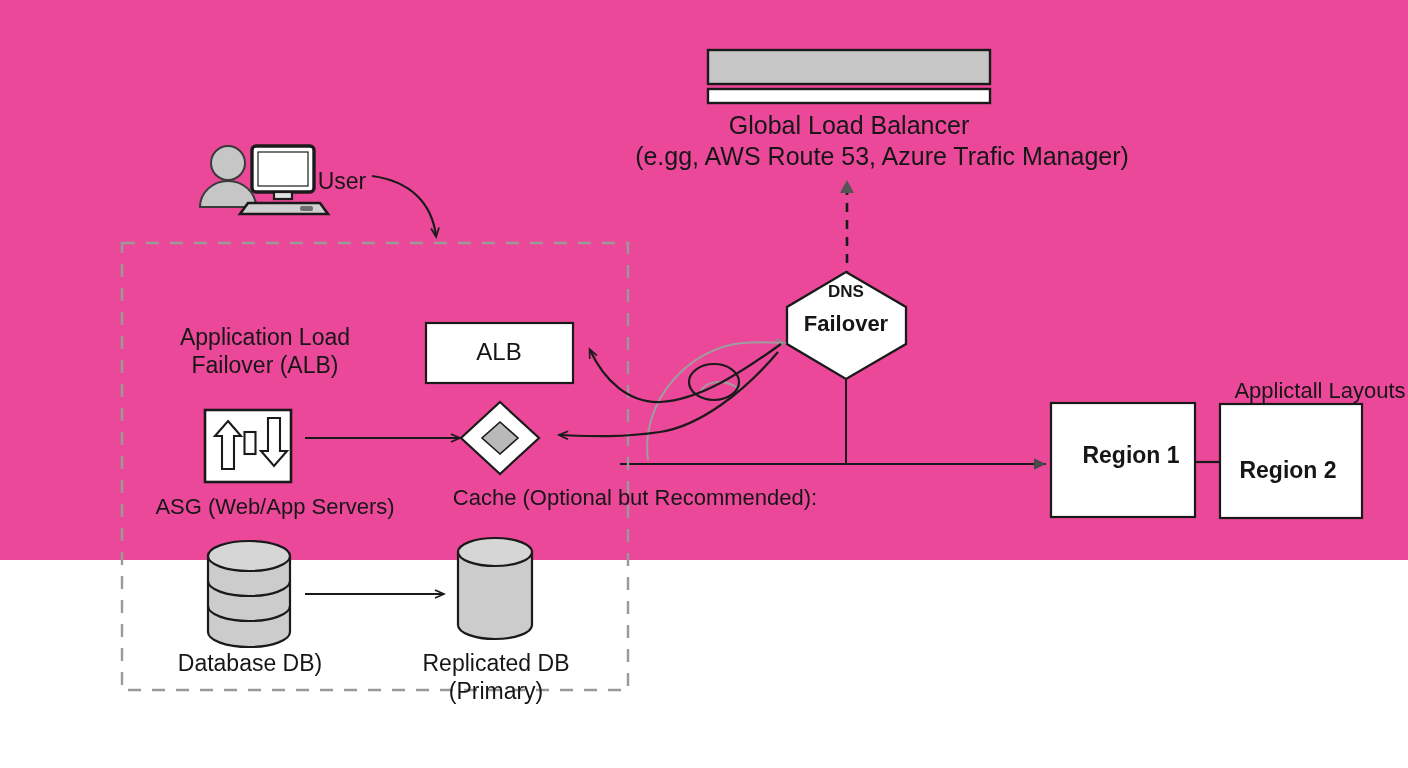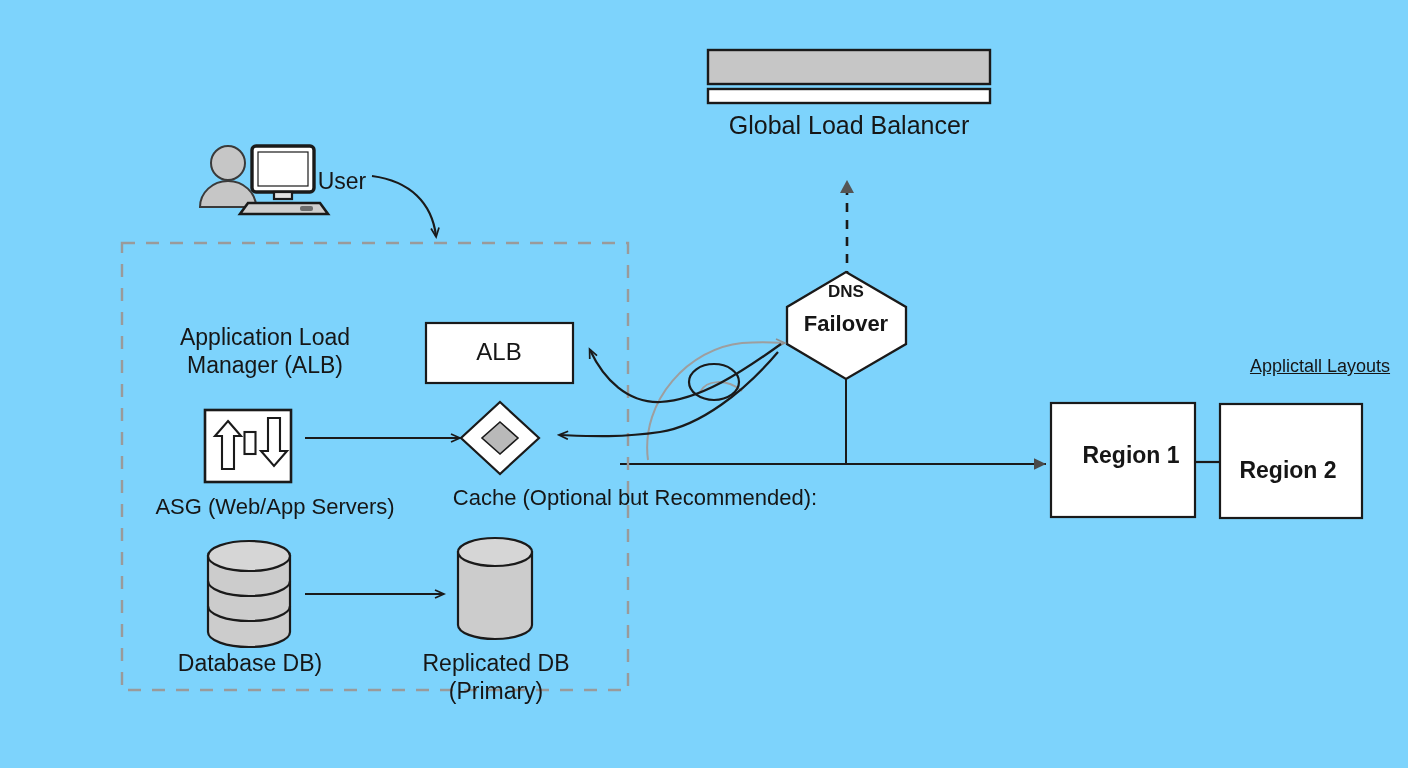--- a/index.html
+++ b/index.html
@@ -10,22 +10,22 @@
   body {
     width: 1408px;
     height: 768px;
     font-family: "Liberation Sans", sans-serif;
     color: #1a1a1a;
     overflow: hidden;
   }
   #canvas {
     position: relative;
     width: 1408px;
-    height: 768px;
-    background: #7dd3fc;
+    height: 560px;
+    background: #ec4899;
   }
   #art {
     position: absolute;
     left: 0;
     top: 0;
     width: 1408px;
     height: 768px;
   }
   .lbl {
     position: absolute;
@@ -44,21 +44,21 @@
   .alb-label   { left: 265px; top: 324px; font-size: 23px; }
   .alb-box-text{ left: 499px; top: 338px; font-size: 24px; }
   .asg-label   { left: 275px; top: 494px; font-size: 22px; }
   .cache-label { left: 635px; top: 485px; font-size: 22px; }
   .db-label    { left: 250px; top: 650px; font-size: 23px; }
   .rdb-label   { left: 496px; top: 650px; font-size: 23px; }
   .user-label  { left: 342px; top: 168px; font-size: 23px; }
   .dns-text    { left: 846px; top: 282px; font-size: 17px; }
   .r1-text     { left: 1131px; top: 442px; font-size: 23px; }
   .r2-text     { left: 1288px; top: 442px; font-size: 23px; margin-top: 15px; }
-  .apps-label  { left: 1320px; top: 356px; font-size: 18px; text-decoration: underline; }
+  .apps-label  { left: 1320px; top: 378px; font-size: 22px; }
 </style>
 </head>
 <body>
 
 <div id="canvas">
 
   <svg id="art" viewBox="0 0 1408 768" xmlns="http://www.w3.org/2000/svg">
     <defs>
       <marker id="arrowOpen" markerWidth="12" markerHeight="12" refX="9" refY="5" orient="auto" markerUnits="userSpaceOnUse">
         <path d="M1,1 L10,5 L1,9" fill="none" stroke="#1a1a1a" stroke-width="1.7"></path>
@@ -150,29 +150,30 @@
     <path d="M781,344 C742,372 700,400 660,402 C628,403 604,380 590,350" fill="none" stroke="#1a1a1a" stroke-width="2.2" marker-end="url(#arrowOpen)"></path>
 
     <path d="M778,352 C744,392 700,426 660,432 C620,438 586,436 560,435" fill="none" stroke="#1a1a1a" stroke-width="2.2" marker-end="url(#arrowOpen)"></path>
 
     <rect x="1051" y="403" width="144" height="114" fill="#ffffff" stroke="#1a1a1a" stroke-width="2.2"></rect>
     <line x1="1195" y1="462" x2="1220" y2="462" stroke="#1a1a1a" stroke-width="2.2"></line>
     <rect x="1220" y="404" width="142" height="114" fill="#ffffff" stroke="#1a1a1a" stroke-width="2.2"></rect>
   </svg>
 
   <div class="lbl ctr glb-title">Global Load Balancer</div>
+  <div class="lbl ctr glb-sub">(e.gg, AWS Route 53, Azure Trafic Manager)</div>
 
   <div class="lbl ctr dns-text" style="font-weight:bold;">DNS</div>
   <div class="lbl ctr" style="left:846px; top:311px; font-size:22px; font-weight:bold;">Failover</div>
 
 
   <div class="lbl ctr user-label">User</div>
 
   <div class="lbl ctr alb-label">Application Load</div>
-  <div class="lbl ctr" style="left:265px; top:352px; font-size:23px;">Manager (ALB)</div>
+  <div class="lbl ctr" style="left:265px; top:352px; font-size:23px;">Failover (ALB)</div>
   <div class="lbl ctr alb-box-text">ALB</div>
 
   <div class="lbl ctr cache-label">Cache (Optional but Recommended):</div>
   <div class="lbl ctr asg-label">ASG (Web/App Servers)</div>
 
   <div class="lbl ctr db-label">Database DB)</div>
   <div class="lbl ctr rdb-label">Replicated DB</div>
   <div class="lbl ctr" style="left:496px; top:678px; font-size:23px;">(Primary)</div>
 
   <div class="lbl ctr apps-label">Applictall Layouts</div>

